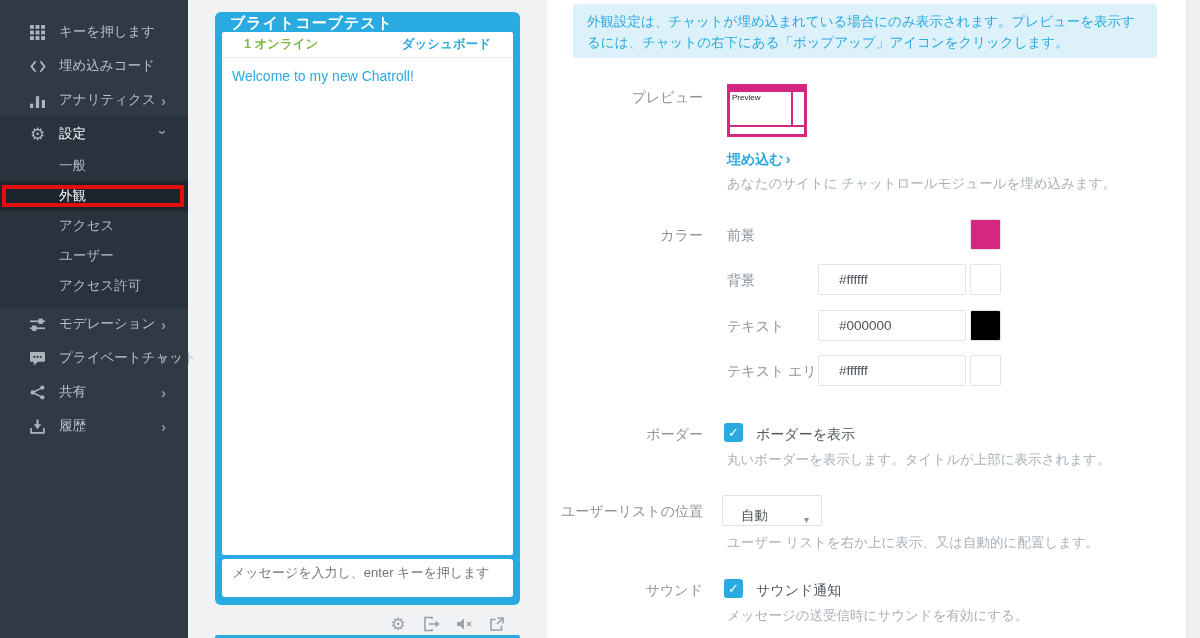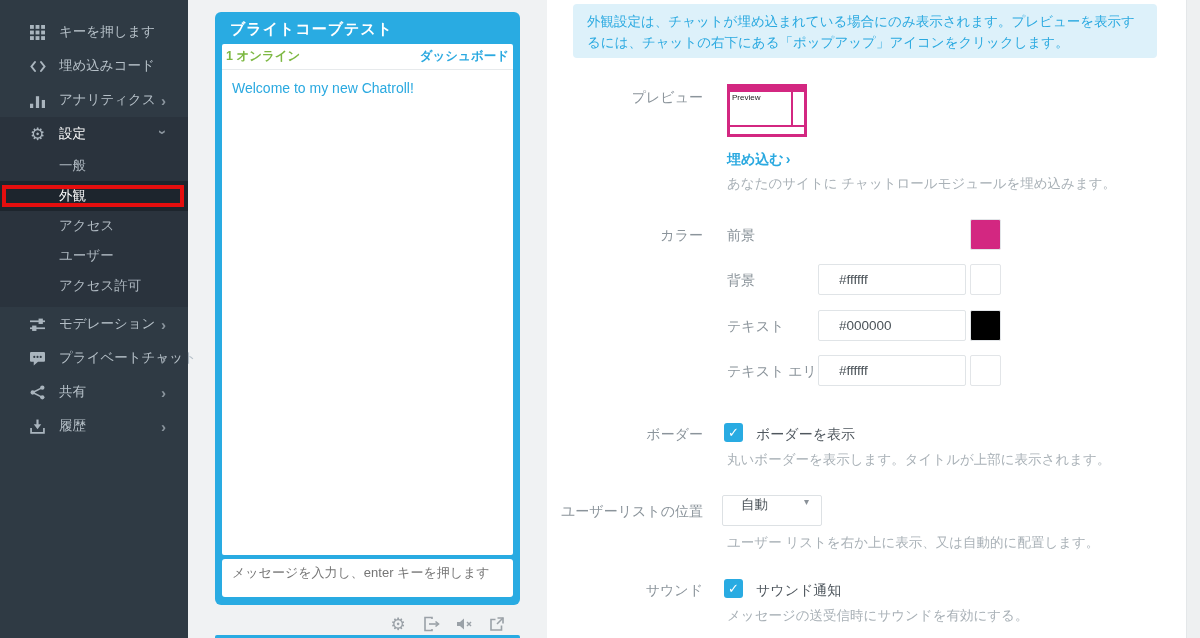--- a/index.html
+++ b/index.html
@@ -16,23 +16,23 @@
   .chev.down { transform:translateY(-60%) rotate(90deg); }
   .gear-glyph { font-size:17px; color:#aab5be; line-height:1; }
   .settings-block { background:#2a333d; padding-bottom:6px; }
   .settings-block .side-item.parent { color:#ffffff; }
   .sub-item { position:relative; height:30px; display:flex; align-items:center; padding-left:59px; color:#aeb8c0; font-size:13.5px; cursor:pointer; }
   .sub-item.active { background:#1d252d; color:#ffffff; }
   .red-annotation { position:absolute; left:2px; top:185px; width:182px; height:22px; border:4px solid #e50e0e; z-index:5; pointer-events:none; }
 
   
   .widget { position:absolute; left:215px; top:12px; width:305px; height:593px; background:#29abe2; border-radius:6px; padding:0 7px 8px 7px; display:flex; flex-direction:column; z-index:1; }
-  .widget-header { height:32px; display:flex; align-items:center; padding:2px 8px 0 8px; color:#ffffff; font-size:15px; font-weight:bold; letter-spacing:1px; }
+  .widget-header { height:20px; display:flex; align-items:center; padding:2px 8px 0 8px; color:#ffffff; font-size:15px; font-weight:bold; letter-spacing:1px; }
   .widget-body { flex:1; background:#ffffff; border-radius:2px; display:flex; flex-direction:column; overflow:hidden; }
-  .widget-status { height:26px; flex:none; display:flex; align-items:center; justify-content:space-between; padding:0 4px; border-bottom:1px solid #e7eaec; }
+  .widget-status { height:26px; flex:none; display:flex; align-items:center; justify-content:space-between; padding:0 22px; border-bottom:1px solid #e7eaec; }
   .online-count { color:#7db843; font-size:12.5px; font-weight:bold; }
   .show-all { color:#2aa9e0; font-size:12.5px; font-weight:bold; cursor:pointer; }
   .widget-messages { flex:1; padding:10px; color:#2aa9e0; font-size:14px; }
   .widget-input { flex:none; margin-top:4px; height:38px; background:#ffffff; border-radius:3px; }
   .widget-input input { width:100%; height:100%; border:none; outline:none; background:transparent; padding:0 10px 12px 10px; font-size:13px; color:#4a5258; font-family:inherit; }
   .widget-footer { position:absolute; left:215px; top:613px; width:305px; height:22px; display:flex; align-items:center; justify-content:flex-end; gap:15px; padding-right:14px; z-index:1; }
   .widget-footer .fic { width:18px; height:18px; display:inline-flex; align-items:center; justify-content:center; cursor:pointer; color:#9aa1a7; }
   .cyan-strip { position:absolute; left:215px; top:635px; width:305px; height:3px; background:#29abe2; border-radius:2px 2px 0 0; }
 
   
@@ -56,21 +56,21 @@
   .embed-link .chev { font-weight:bold; margin-left:2px; }
 
   .color-input { position:absolute; left:818px; width:148px; height:31px; border:1px solid #e0e4e7; border-radius:2px; background:#fff; }
   .color-input.first { border-color:#c9d0d5; }
   .color-input input { width:100%; height:100%; border:none; outline:none; background:transparent; padding:0 0 0 20px; font-size:13.5px; color:#4a5258; font-family:inherit; }
   .swatch { position:absolute; left:970px; width:31px; height:31px; border:1px solid #e2e5e8; border-radius:2px; cursor:pointer; }
 
   .checkbox { position:absolute; left:724px; width:19px; height:19px; background:#29abe2; border-radius:3px; color:#fff; font-size:13px; font-weight:bold; display:flex; align-items:center; justify-content:center; cursor:pointer; }
   .cb-label { position:absolute; left:756px; color:#4f575e; font-size:14px; }
 
-  .dropdown { position:absolute; left:722px; top:495px; width:100px; height:31px; border:1px solid #dde1e4; border-radius:2px; background:#fff; display:flex; align-items:flex-start; cursor:pointer; }
+  .dropdown { position:absolute; left:722px; top:495px; width:100px; height:31px; border:1px solid #dde1e4; border-radius:2px; background:#fff; display:flex; align-items:flex-end; cursor:pointer; }
   .dropdown .dd-val { padding-left:18px; color:#4a5258; font-size:13.5px; flex:1; }
   .dropdown .dd-caret { padding-right:12px; color:#8a9198; font-size:10px; }
 </style>
 </head>
 <body>
 
 <div id="app">
 
   <nav class="sidebar">
     <div class="side-item">

